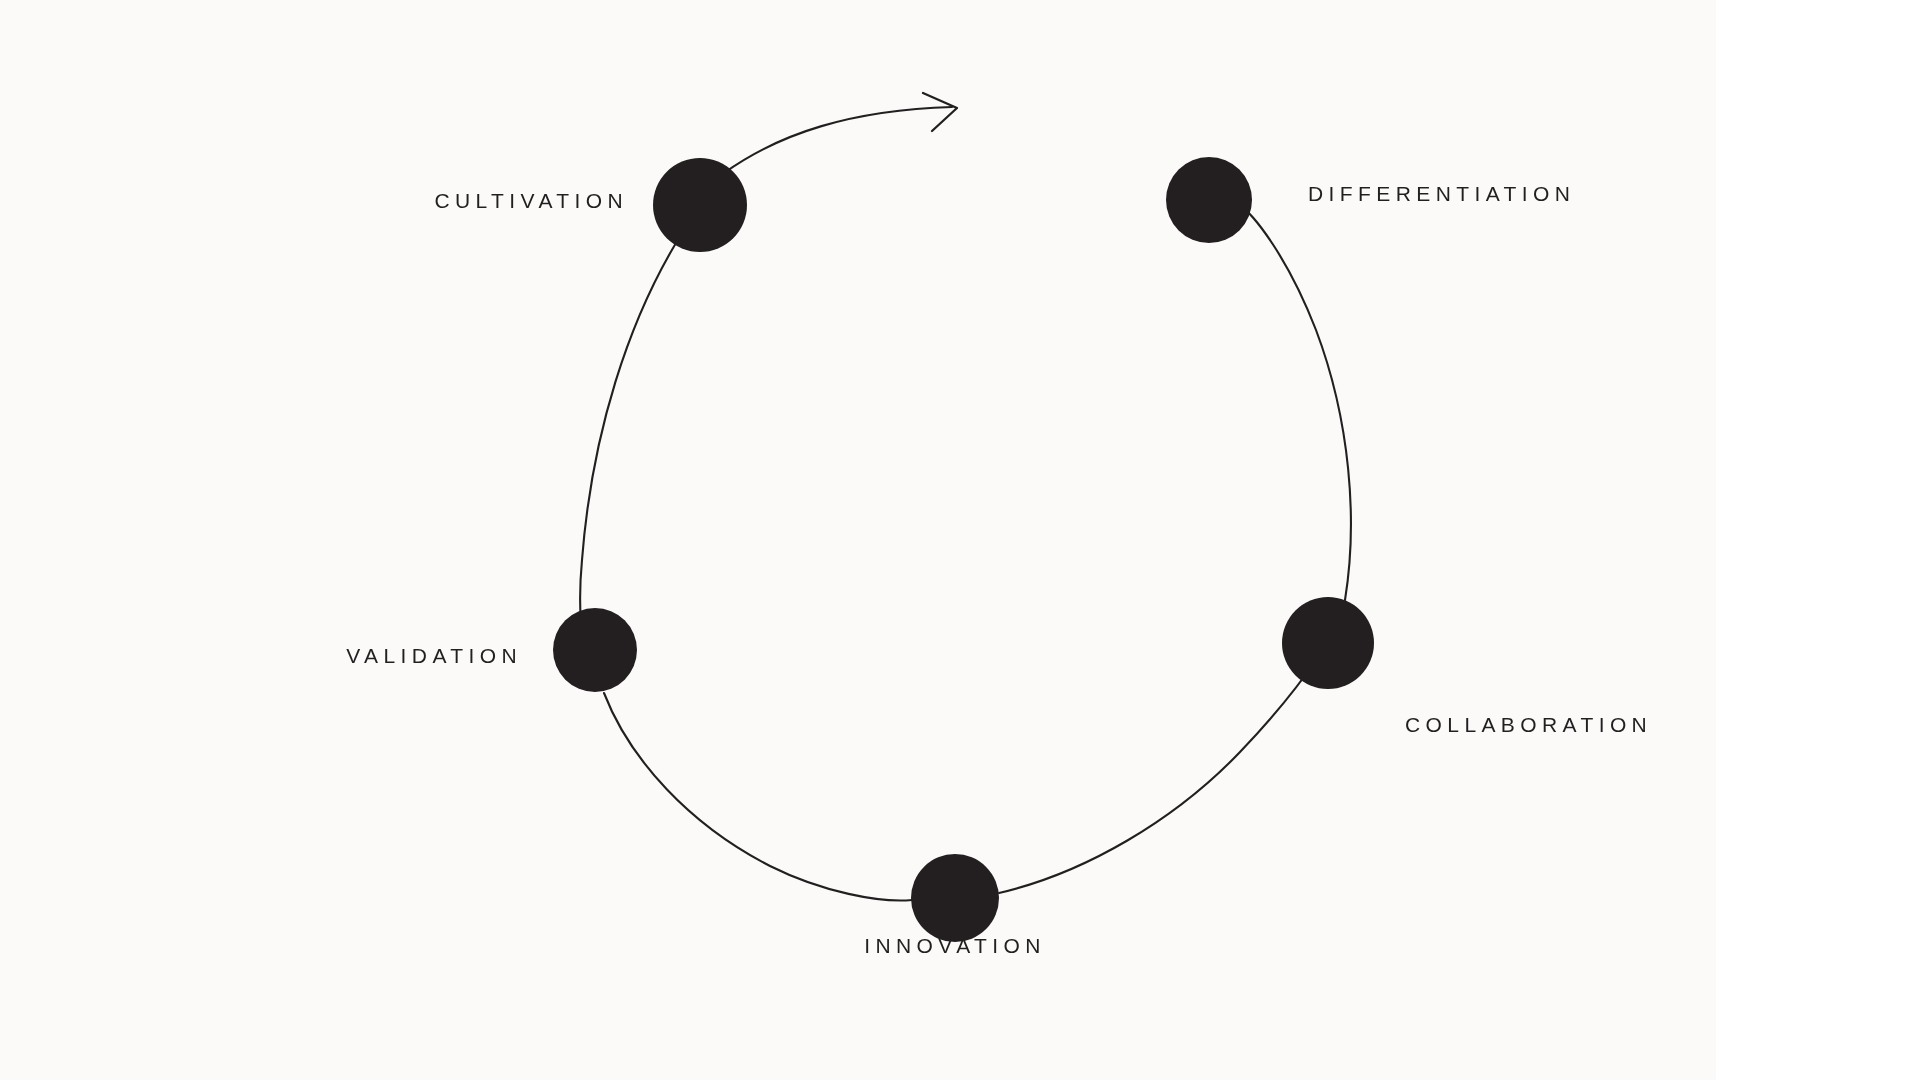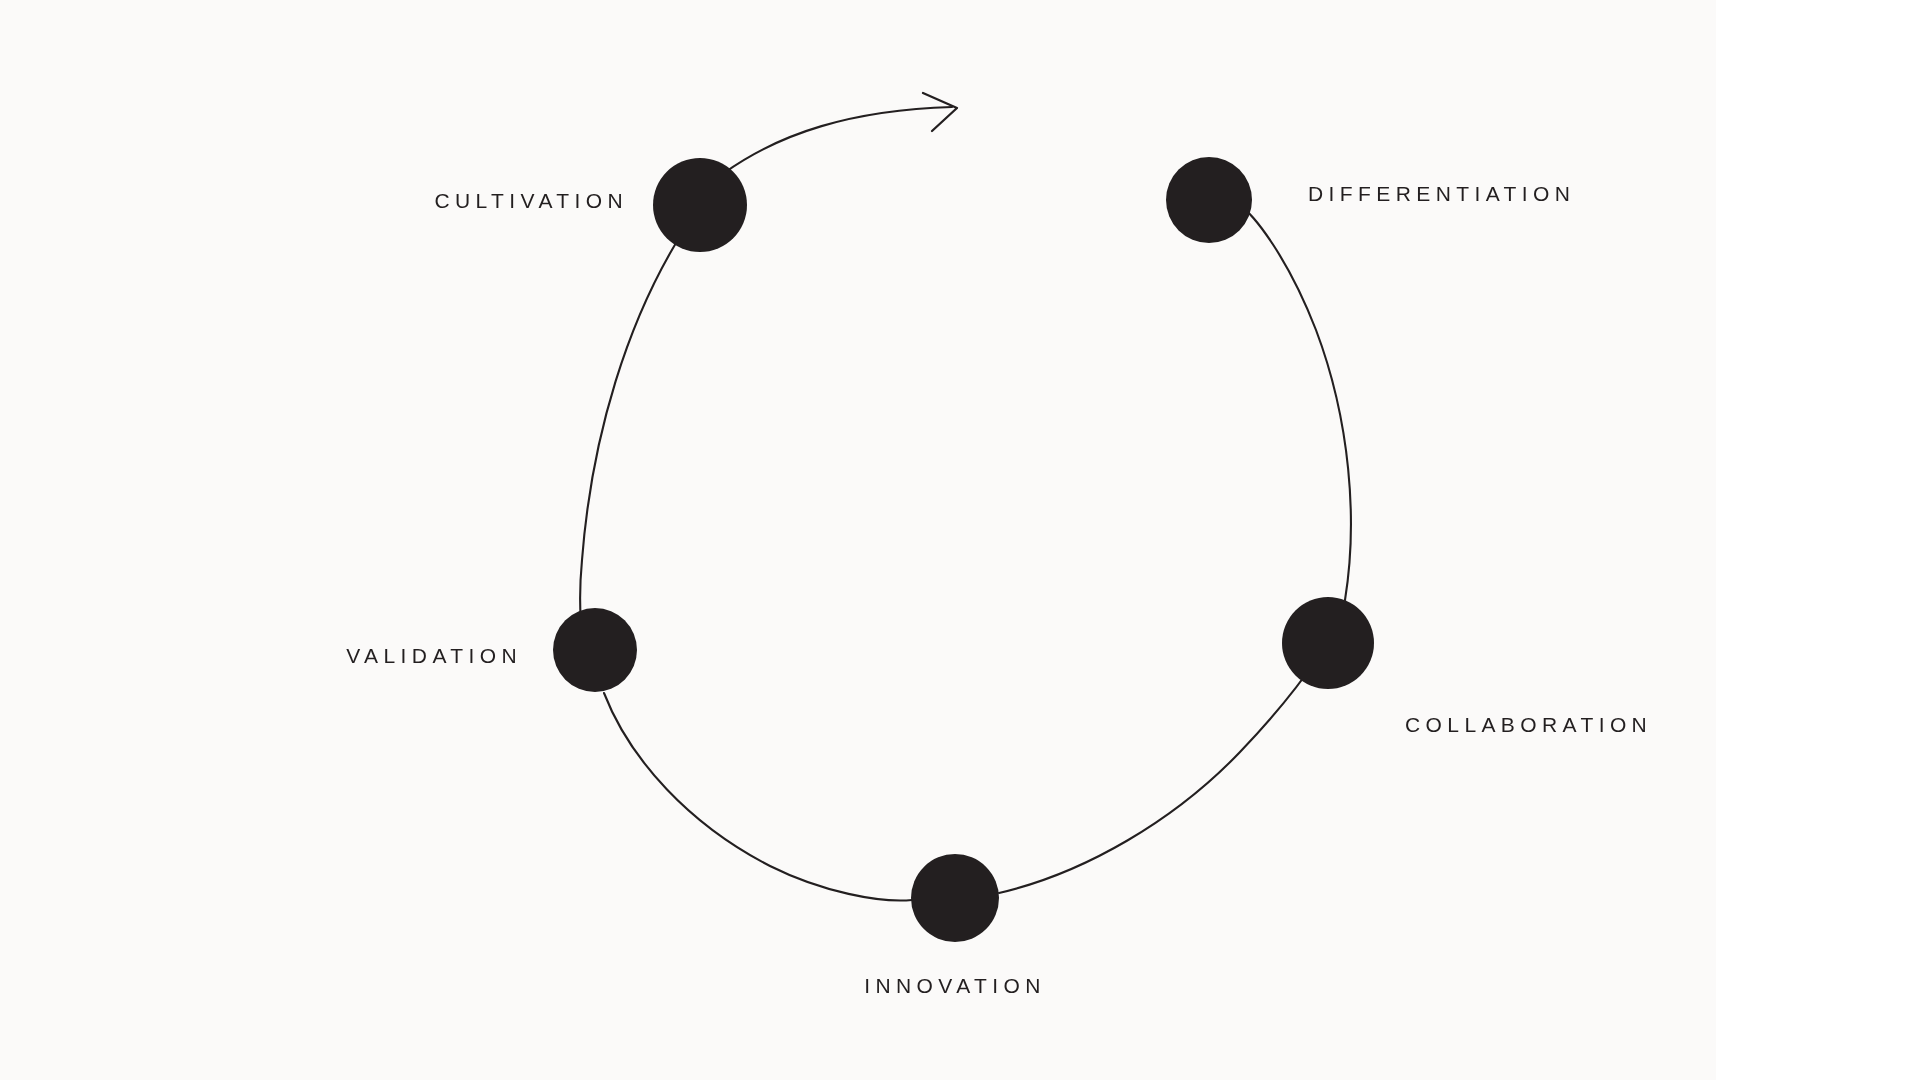--- a/index.html
+++ b/index.html
@@ -79,17 +79,17 @@
       <circle cx="595" cy="650" r="42"></circle>
     </g>
   </svg>
 
   <div class="node-label lbl-left" style="left:628px; top:200px;">CULTIVATION</div>
 
   <div class="node-label lbl-right" style="left:1308px; top:193px;">DIFFERENTIATION</div>
 
   <div class="node-label lbl-right" style="left:1405px; top:676px;margin-top:48px;">COLLABORATION</div>
 
-  <div class="node-label lbl-center" style="left:955px; top:985px;">INNOVATION</div>
+  <div class="node-label lbl-center" style="left:955px; top:945px;">INNOVATION</div>
 
   <div class="node-label lbl-left" style="left:522px; top:655px;">VALIDATION</div>
 
 </div>
 
 </body></html>

